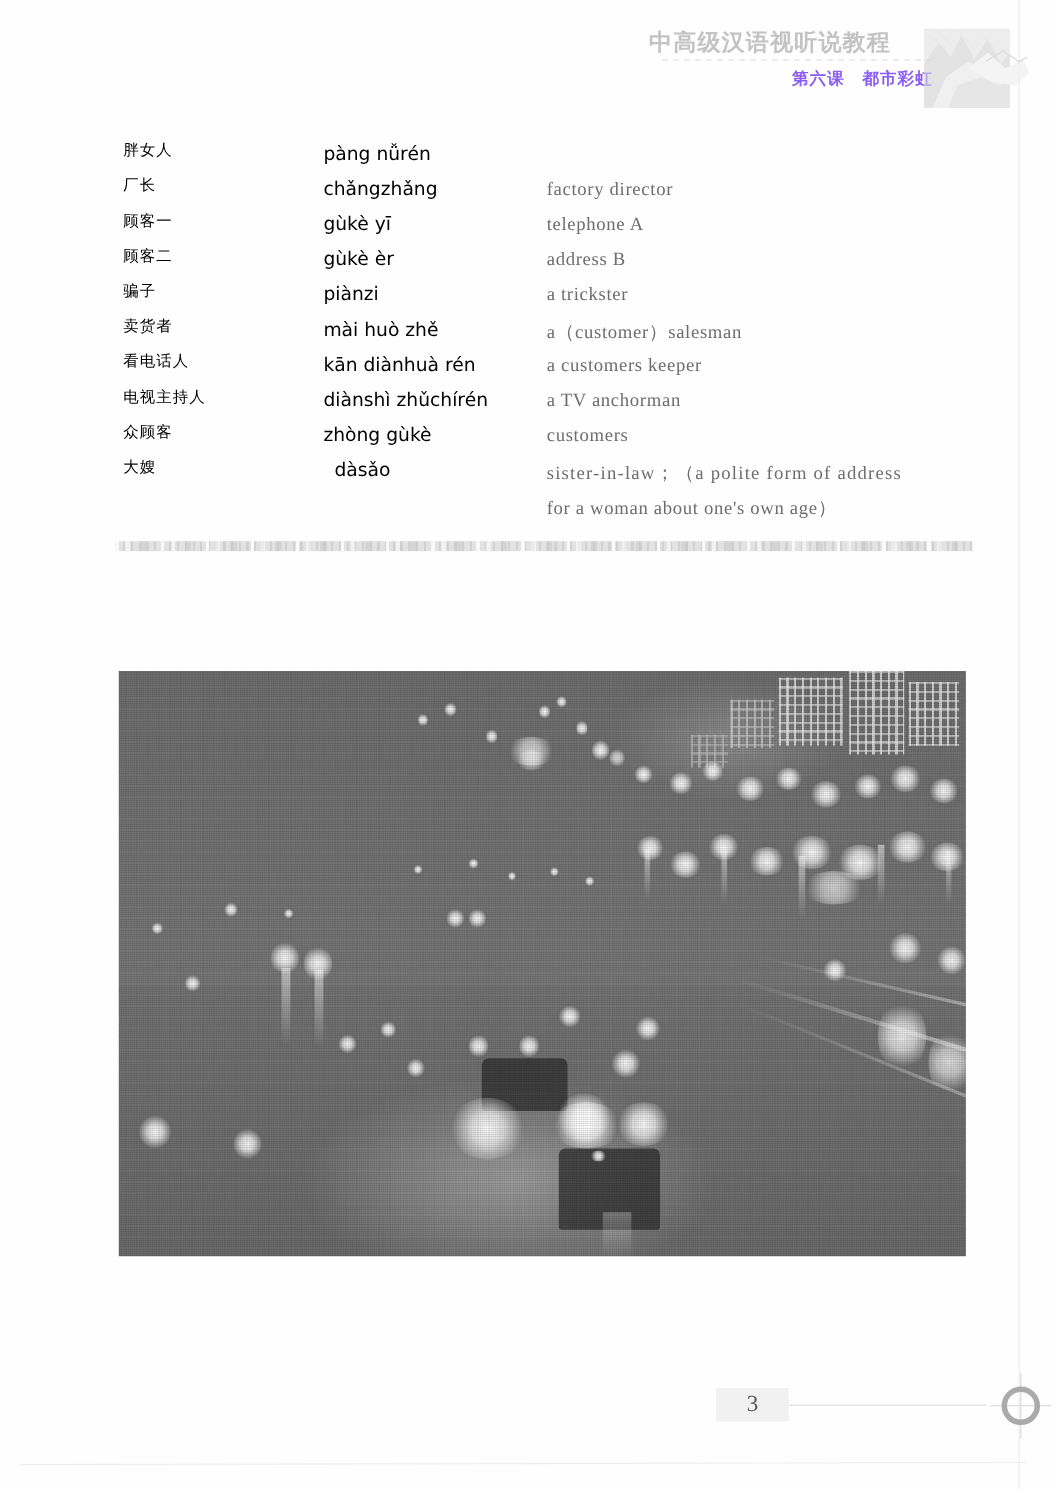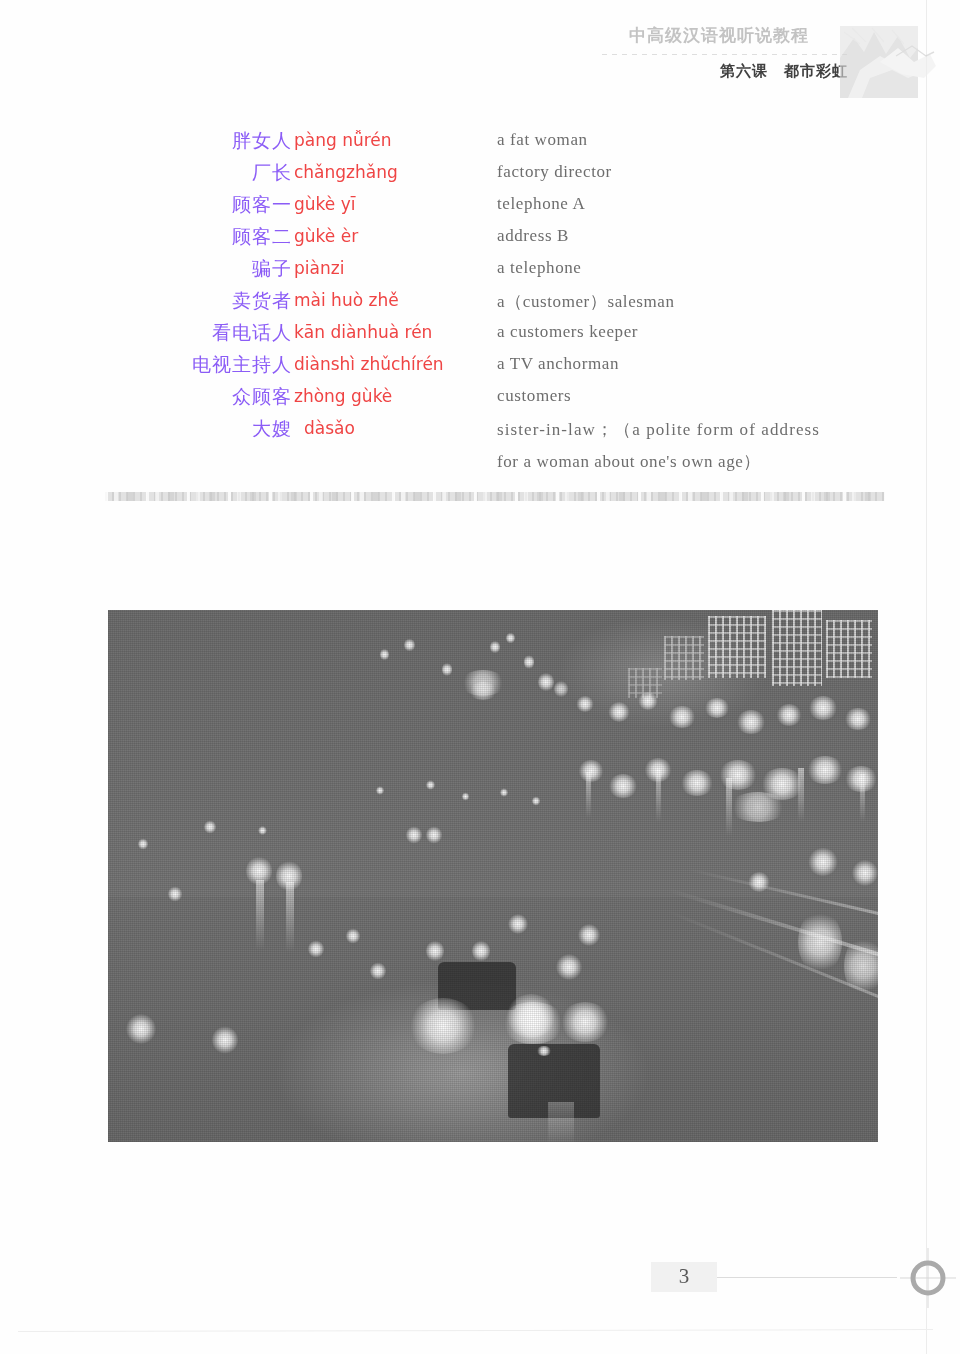--- a/index.html
+++ b/index.html
@@ -44,23 +44,23 @@
     left: 590px;
     top: 18px;
     width: 350px;
     height: 92px;
   }
   .runhead-title {
     position: absolute;
     left: 0px;
     top: 6px;
     width: 258px;
-    text-align: center;
+    text-align: left;
     font-family: "DejaVu Sans", sans-serif;
-    font-size: 17px;
+    font-size: 21px;
     font-weight: bold;
     letter-spacing: 1px;
     color: #c3c3c3;
     white-space: nowrap;
   }
   .runhead-rule {
     position: absolute;
     left: 12px;
     top: 36px;
     width: 248px;
@@ -73,21 +73,21 @@
   .runhead-lesson {
     position: absolute;
     left: 0px;
     top: 44px;
     width: 258px;
     text-align: right;
     font-family: "DejaVu Sans", sans-serif;
     font-size: 15px;
     font-weight: bold;
     letter-spacing: 1px;
-    color: #404040;
+    color: #8b5cf6;
     white-space: nowrap;
   }
   .runhead-deco {
     position: absolute;
     left: 250px;
     top: 0px;
     width: 98px;
     height: 92px;
     overflow: hidden;
     opacity: .62;
@@ -103,34 +103,33 @@
   .vrow {
     position: relative;
     height: 32px;
   }
   .v-hanzi {
     position: absolute;
     left: 0px;
     top: 0px;
     width: 180px;
     font-family: "DejaVu Sans", sans-serif;
-    font-size: 19px;
-    color: #8b5cf6;
+    font-size: 14px;
+    color: #000000;
     letter-spacing: 1px;
     white-space: nowrap;
-    text-align: right;
   }
   .v-pinyin {
     position: absolute;
     left: 182px;
     top: 2px;
     width: 200px;
     font-family: "DejaVu Sans", sans-serif;
     font-size: 17px;
-    color: #ef4444;
+    color: #000000;
     white-space: nowrap;
   }
   .v-pinyin.indent { left: 192px; }
   .v-en {
     position: absolute;
     left: 385px;
     top: 2px;
     width: 400px;
     font-family: "Liberation Serif", serif;
     font-size: 17px;
@@ -288,21 +287,20 @@
         <path d="M4 14 L20 26 M12 10 L26 24 M32 10 L44 24 M52 12 L64 26" stroke="#dddddd" stroke-width="1.2"></path>
       </svg>
     </div>
   </div>
 
   <div class="vocab">
 
     <div class="vrow">
       <div class="v-hanzi">胖女人</div>
       <div class="v-pinyin">pàng nǚrén</div>
-      <div class="v-en">a fat woman</div>
     </div>
 
     <div class="vrow">
       <div class="v-hanzi">厂长</div>
       <div class="v-pinyin">chǎngzhǎng</div>
       <div class="v-en">factory director</div>
     </div>
 
     <div class="vrow">
       <div class="v-hanzi">顾客一</div>
@@ -312,21 +310,21 @@
 
     <div class="vrow">
       <div class="v-hanzi">顾客二</div>
       <div class="v-pinyin">gùkè èr</div>
       <div class="v-en">address B</div>
     </div>
 
     <div class="vrow">
       <div class="v-hanzi">骗子</div>
       <div class="v-pinyin">piànzi</div>
-      <div class="v-en">a telephone</div>
+      <div class="v-en">a trickster</div>
     </div>
 
     <div class="vrow">
       <div class="v-hanzi">卖货者</div>
       <div class="v-pinyin">mài huò zhě</div>
       <div class="v-en">a（customer）salesman</div>
     </div>
 
     <div class="vrow">
       <div class="v-hanzi">看电话人</div>

